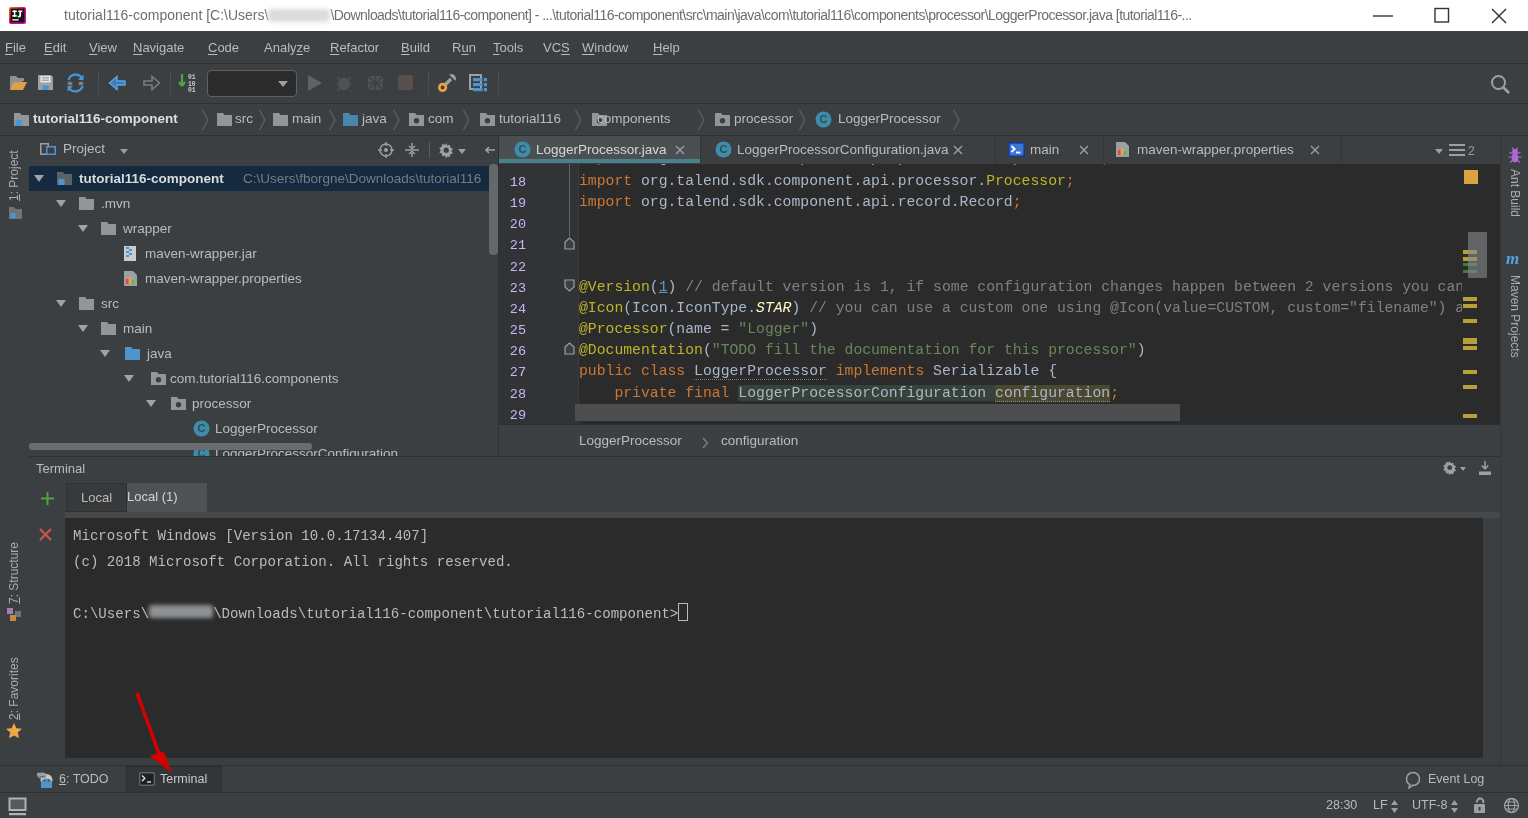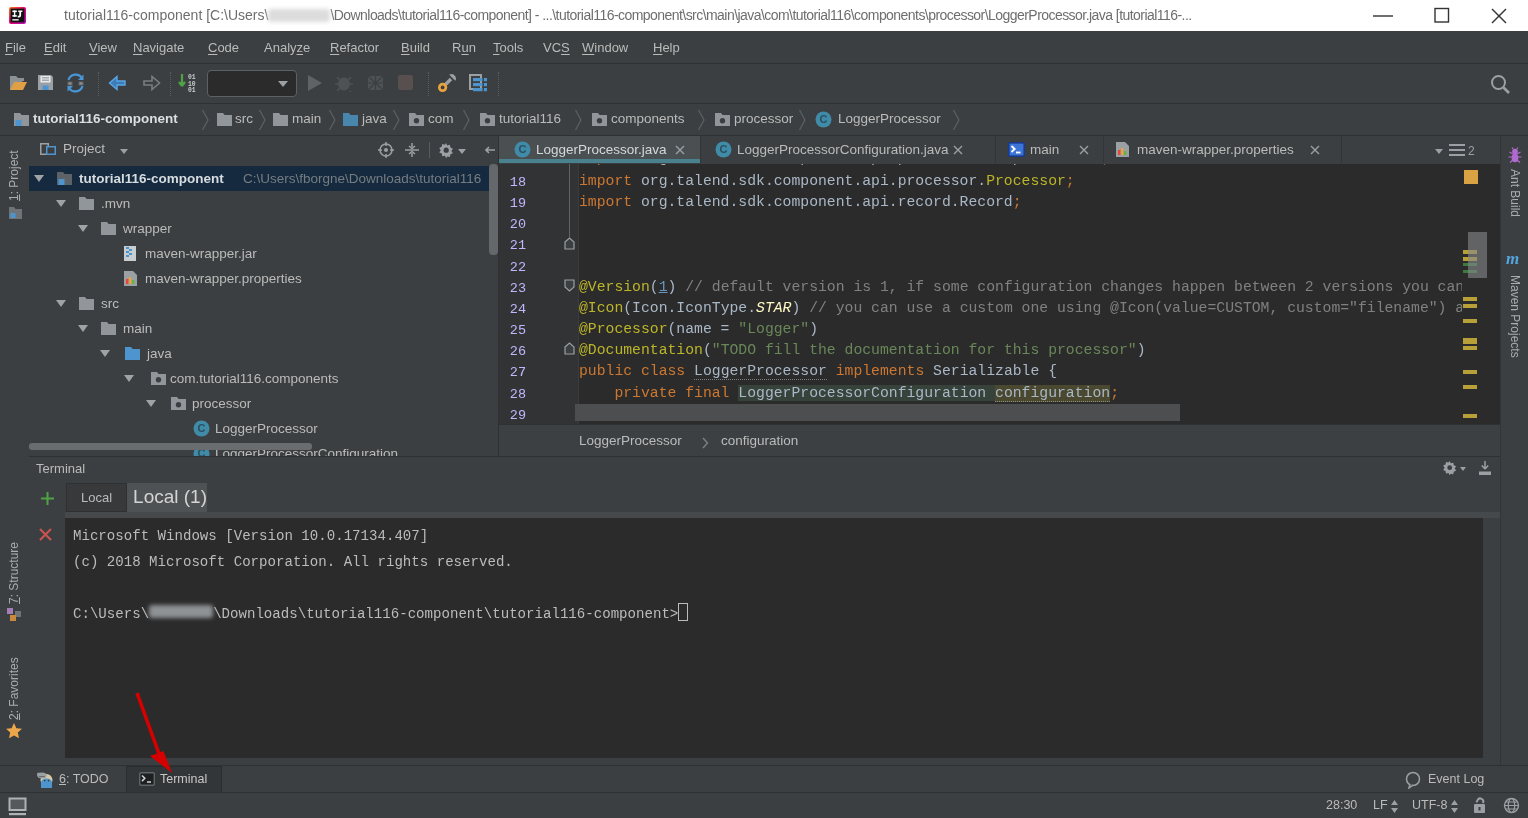--- a/index.html
+++ b/index.html
@@ -221,21 +221,21 @@
         <circle cx="8.5" cy="8.7" r="2.7" fill="#3c3f41"></circle>
       </svg>
     <span class="crumb" style="left:499px">tutorial116</span>
     <svg class="chev" style="left:574px">
         <path d="M1.5 1l5.5 10L1.5 21" stroke="#5b6064" fill="none" stroke-width="1.3"></path>
       </svg>
     <svg class="abs" style="left:591px;top:8px" width="17" height="15" viewBox="0 0 17 15">
         <path d="M1 1h6l1.6 2H16v11H1z" fill="#90969a"></path>
         <circle cx="8.5" cy="8.7" r="2.7" fill="#3c3f41"></circle>
       </svg>
-    <span class="crumb" style="left:611px">components</span>
+    <span class="crumb" style="left:597px">components</span>
     <svg class="chev" style="left:697px">
         <path d="M1.5 1l5.5 10L1.5 21" stroke="#5b6064" fill="none" stroke-width="1.3"></path>
       </svg>
     <svg class="abs" style="left:714px;top:8px" width="17" height="15" viewBox="0 0 17 15">
         <path d="M1 1h6l1.6 2H16v11H1z" fill="#90969a"></path>
         <circle cx="8.5" cy="8.7" r="2.7" fill="#3c3f41"></circle>
       </svg>
     <span class="crumb" style="left:734px">processor</span>
     <svg class="chev" style="left:798px">
         <path d="M1.5 1l5.5 10L1.5 21" stroke="#5b6064" fill="none" stroke-width="1.3"></path>
@@ -548,21 +548,21 @@
     <div class="abs" style="left:1431px;top:10px;width:0;height:0;border-left:3.5px solid transparent;border-right:3.5px solid transparent;border-top:4.5px solid #9aa0a3;"></div>
     <svg class="abs" style="left:1448px;top:3px" width="16" height="16" viewBox="0 0 16 16">
       <path d="M8 1v8M8 9l-3.2-3.4M8 9l3.2-3.4" stroke="#9aa0a3" stroke-width="1.5" fill="none"></path>
       <rect x="2" y="11.5" width="12" height="3.5" fill="#9aa0a3"></rect>
     </svg>
 
     <svg class="abs" style="left:11px;top:34px" width="15" height="15" viewBox="0 0 15 15">
         <path d="M7.5 1v13M1 7.5h13" stroke="#4fa344" stroke-width="2"></path>
       </svg>
     <div class="abs" style="left:37px;top:26px;width:61px;height:29px;background:#37393b;border:1px solid #2e3133;box-sizing:border-box;color:#bbbbbb;font-size:13px;line-height:27px;text-align:center;">Local</div>
-    <div class="abs" style="left:98px;top:26px;width:80px;height:29px;background:#4e5254;color:#d4d4d4;font-size:19px;line-height:27px;text-align:right;">Local (1)</div>
+    <div class="abs" style="left:98px;top:26px;width:80px;height:29px;background:#4e5254;color:#d4d4d4;font-size:13px;line-height:27px;text-align:left;">Local (1)</div>
     <div class="abs" style="left:36px;top:55px;width:1435px;height:6px;background:#46494b;"></div>
 
     <svg class="abs" style="left:9px;top:70px" width="15" height="15" viewBox="0 0 15 15">
         <path d="M2 2l11 11M13 2L2 13" stroke="#c75450" stroke-width="2.2"></path>
       </svg>
 
     <div class="abs" style="left:36px;top:61px;width:1418px;height:240px;background:#2b2b2b;"></div>
     <div id="termtext">Microsoft Windows [Version 10.0.17134.407]
 (c) 2018 Microsoft Corporation. All rights reserved.
 

